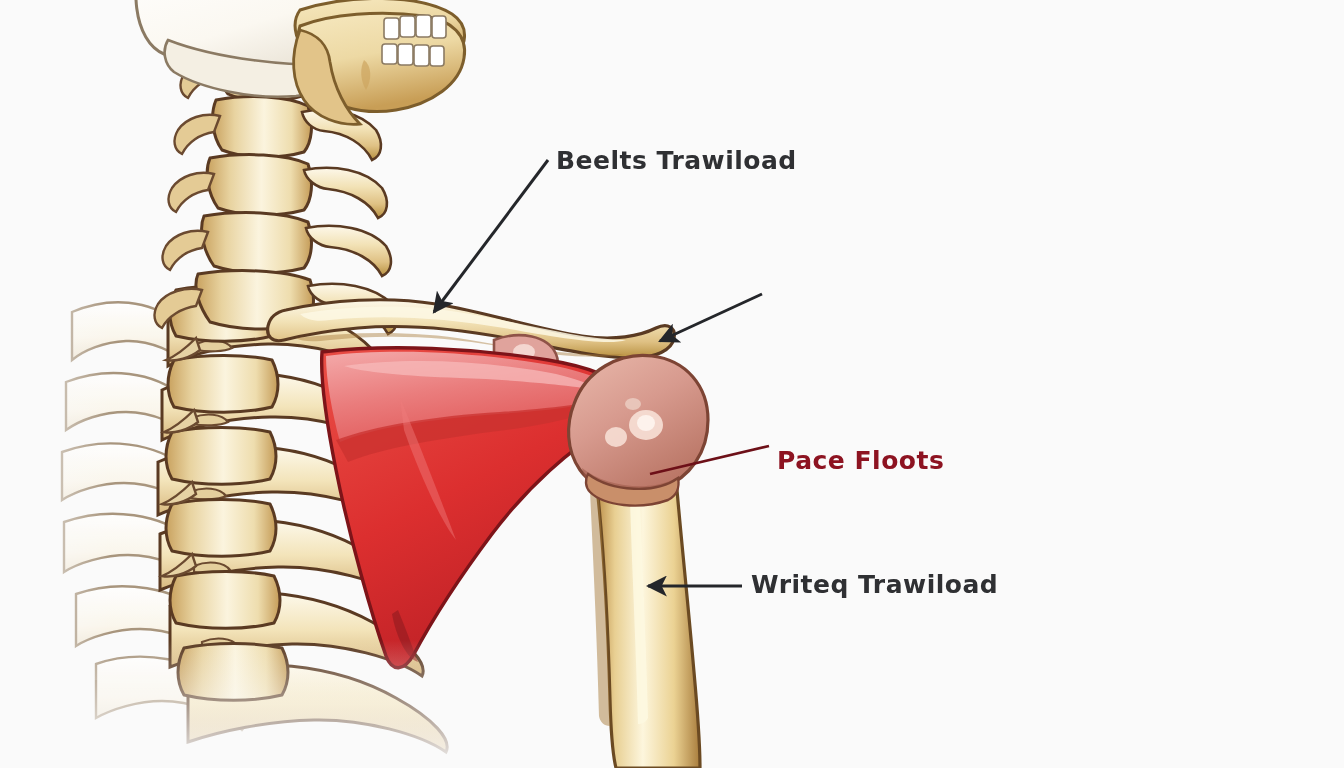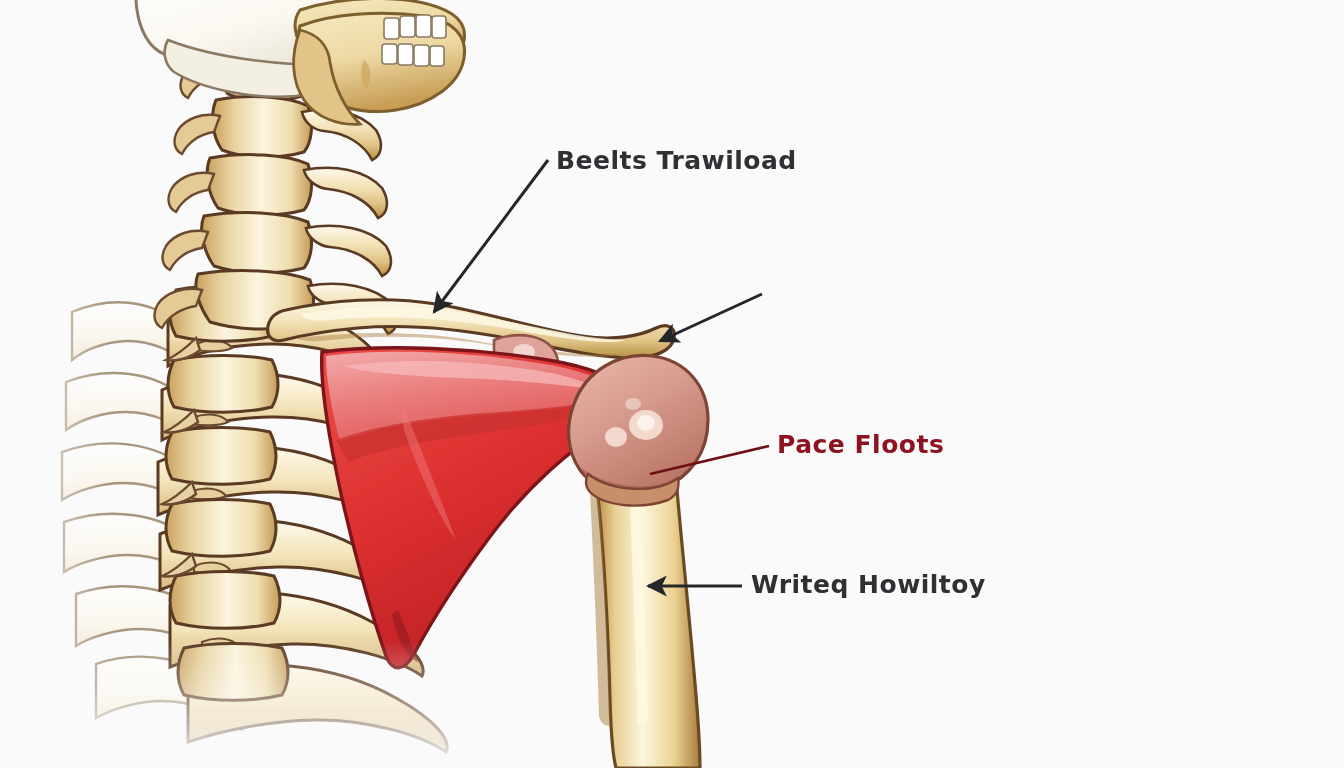--- a/index.html
+++ b/index.html
@@ -13,21 +13,21 @@
   #art{position:absolute;inset:0;width:1344px;height:768px;}
   .lbl{
     position:absolute;
     font-family:"DejaVu Sans", sans-serif;
     font-size:25px;
     font-weight:700;
     letter-spacing:.5px;
     white-space:nowrap;
     color:#2f3033;
   }
-  .lbl.accent{color:#8d1321;}
+  .lbl.accent{color:#8d1321;margin-top:16px;}
 </style>
 </head>
 <body>
 
 <div id="stage">
 
   <svg id="art" viewBox="0 0 1344 768" xmlns="http://www.w3.org/2000/svg">
     <defs>
       <linearGradient id="gBoneV" x1="0" y1="0" x2="1" y2="0">
         <stop offset="0%" stop-color="#c9a25f"></stop>
@@ -276,15 +276,15 @@
       <line x1="769" y1="446" x2="650" y2="474" stroke="#6d1018" stroke-width="2.6"></line>
       <line x1="742" y1="586" x2="648" y2="586" stroke="#24262a" stroke-width="3" marker-end="url(#arrowDark)"></line>
     </g>
   </svg>
 
   <div class="lbl" style="left:556px; top:146px;">Beelts Trawiload</div>
 
 
   <div class="lbl accent" style="left:777px; top:430px;">Pace Floots</div>
 
-  <div class="lbl" style="left:751px; top:570px;">Writeq Howiltoy</div>
+  <div class="lbl" style="left:751px; top:570px;">Writeq Trawiload</div>
 
 </div>
 
 </body></html>

